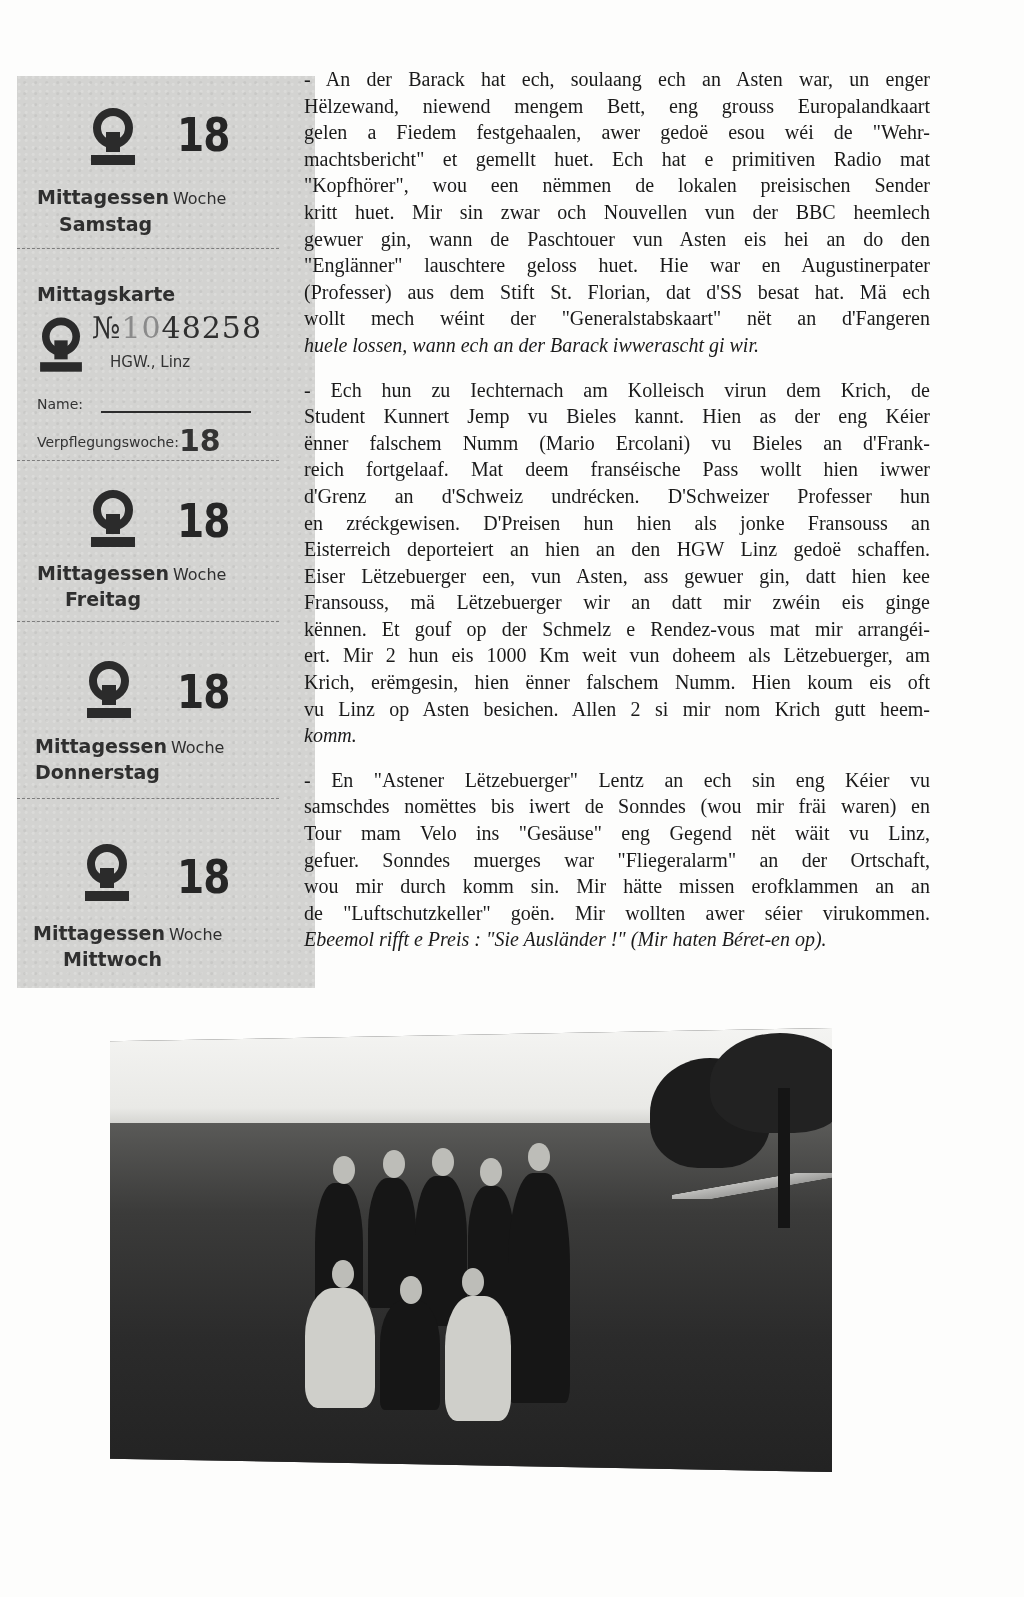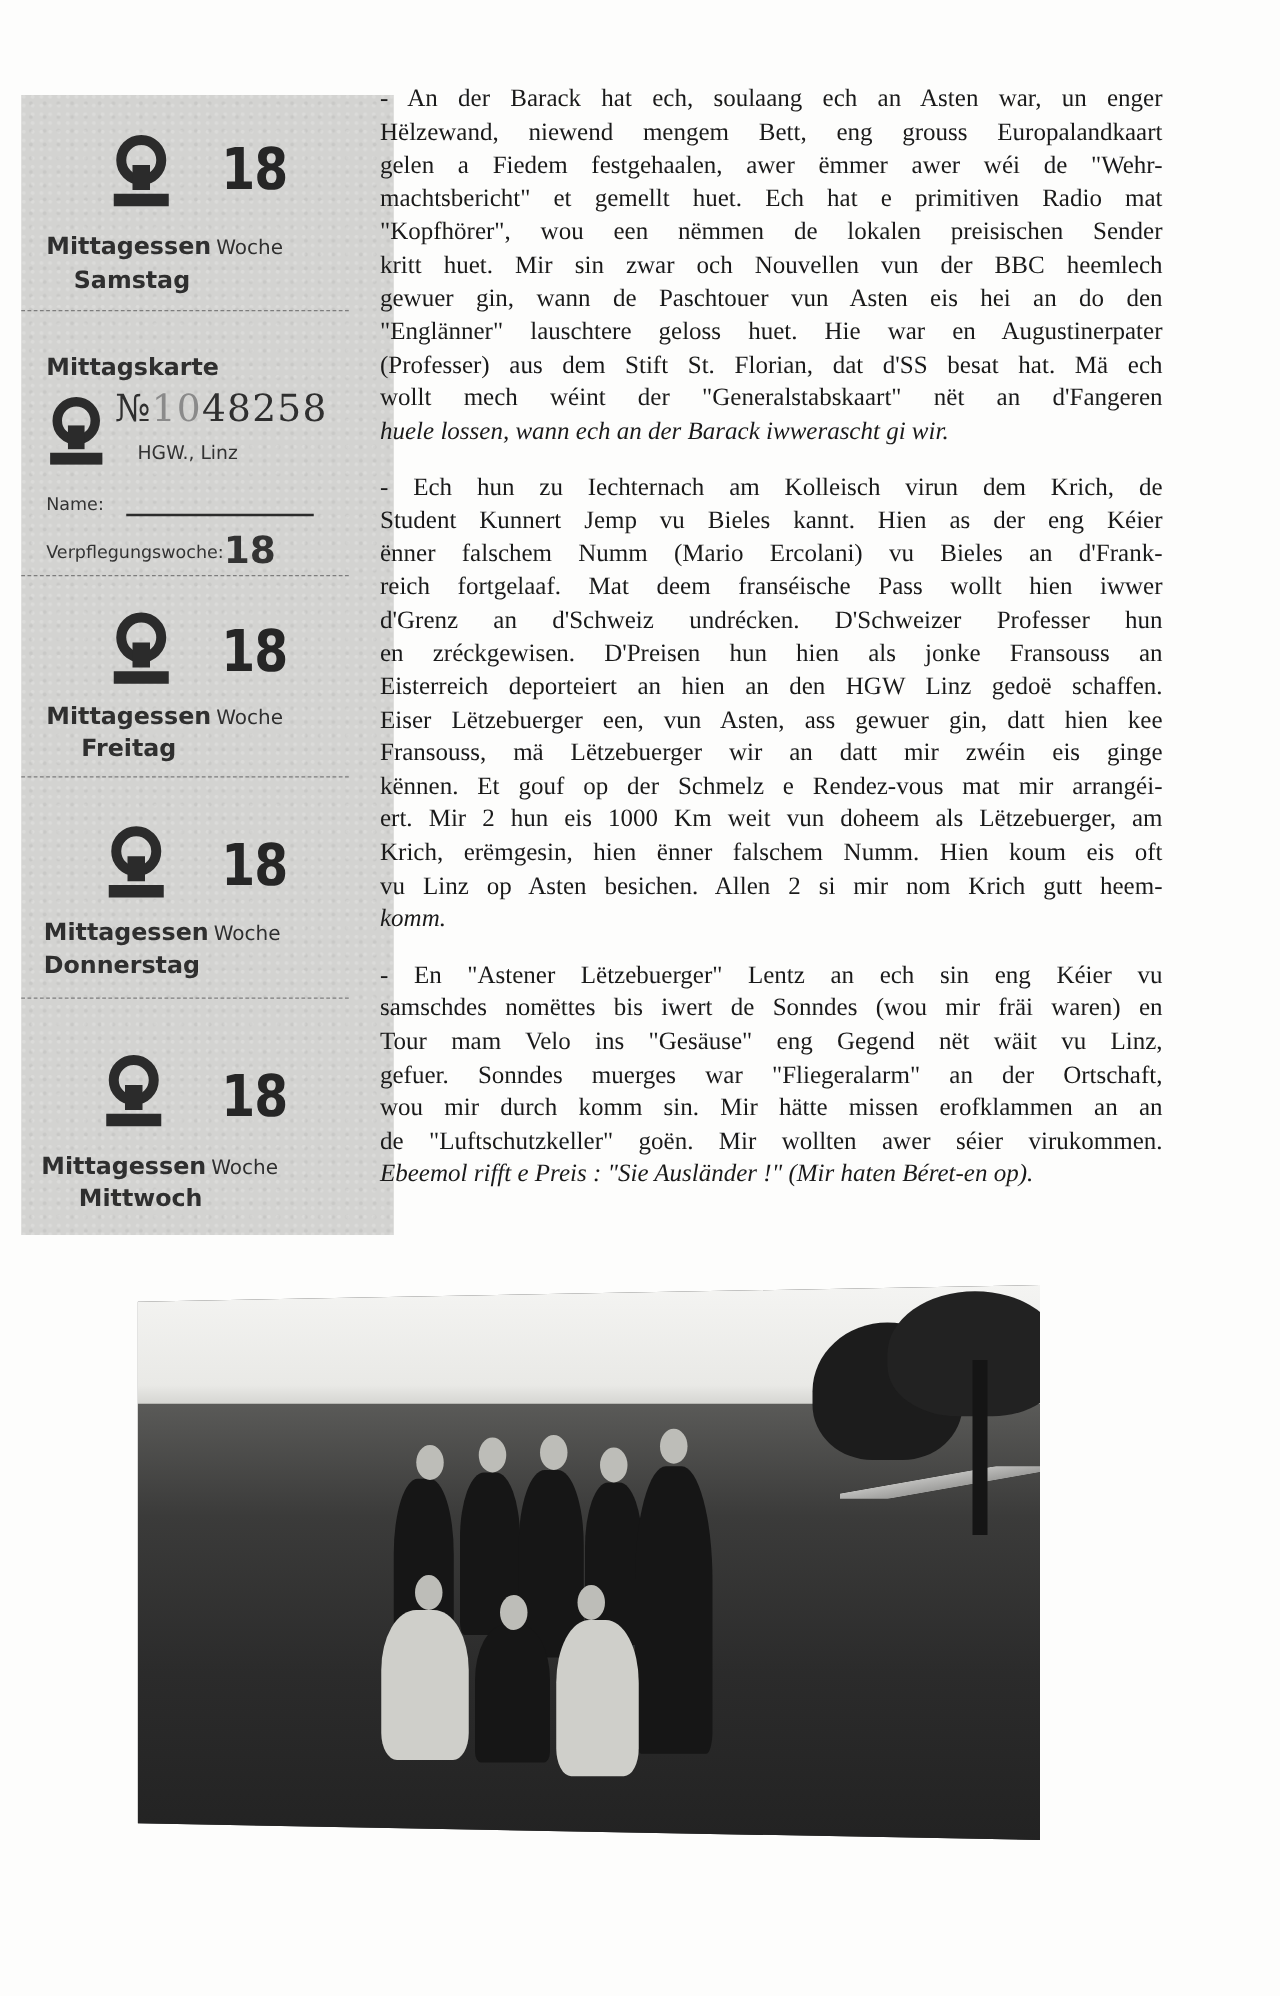--- a/index.html
+++ b/index.html
@@ -2,29 +2,28 @@
 <html><head>
   <meta charset="utf-8">
   <style>
     html, body { margin: 0; padding: 0; }
     body {
       width: 1024px; height: 1597px; background: #fdfdfc; position: relative; overflow: hidden;
       font-family: "Liberation Serif", "DejaVu Serif", serif; color: #1a1a1a;
     }
     
     .cards {
-      position: absolute; left: 17px; top: 76px; width: 264px; height: 912px;
+      position: absolute; left: 17px; top: 76px; width: 298px; height: 912px;
       background: #d3d3d1;
       background-image:
         radial-gradient(circle at 30% 20%, rgba(255,255,255,.18) 0 1px, transparent 2px),
         radial-gradient(circle at 70% 60%, rgba(0,0,0,.05) 0 1px, transparent 2px);
       background-size: 7px 7px, 11px 11px;
       font-family: "DejaVu Sans", "Liberation Sans", sans-serif;
       color: #2a2a2a;
-      padding-left: 34px;
     }
     .card { position: absolute; left: 0; width: 262px; }
     .perf { position: absolute; left: 0; width: 262px; border-top: 1px dashed #7d7d7d; }
     .logo { position: absolute; width: 44px; height: 66px; }
     .logo .ring {
       position: absolute; left: 2px; top: 2px; width: 40px; height: 40px; border-radius: 50%;
       border: 8px solid #2b2b2b; box-sizing: border-box;
     }
     .logo .stem { position: absolute; left: 15px; top: 26px; width: 14px; height: 20px; background: #2b2b2b; }
     .logo .base { position: absolute; left: 0; top: 49px; width: 44px; height: 10px; background: #2b2b2b; }
@@ -143,21 +142,21 @@
     <div class="week-num" style="left:160px; top:52px;">18</div>
     <div class="meal" style="left:16px; top:124px;"><span>Mittagessen</span><span class="woche">Woche</span></div>
     <div class="day" style="left:46px; top:150px;">Mittwoch</div>
   </div>
 </div>
 
 <div class="text">
   <p>
       <span class="l">- An der Barack hat ech, soulaang ech an Asten war, un enger</span>
       <span class="l">Hëlzewand, niewend mengem Bett, eng grouss Europalandkaart</span>
-      <span class="l">gelen a Fiedem festgehaalen, awer ëmmer awer wéi de "Wehr-</span>
+      <span class="l">gelen a Fiedem festgehaalen, awer gedoë esou wéi de "Wehr-</span>
       <span class="l">machtsbericht" et gemellt huet. Ech hat e primitiven Radio mat</span>
       <span class="l">"Kopfhörer", wou een nëmmen de lokalen preisischen Sender</span>
       <span class="l">kritt huet. Mir sin zwar och Nouvellen vun der BBC heemlech</span>
       <span class="l">gewuer gin, wann de Paschtouer vun Asten eis hei an do den</span>
       <span class="l">"Englänner" lauschtere geloss huet. Hie war en Augustinerpater</span>
       <span class="l">(Professer) aus dem Stift St. Florian, dat d'SS besat hat. Mä ech</span>
       <span class="l">wollt mech wéint der "Generalstabskaart" nët an d'Fangeren</span>
       <span class="l last">huele lossen, wann ech an der Barack iwwerascht gi wir.</span>
     </p>
   <p>

